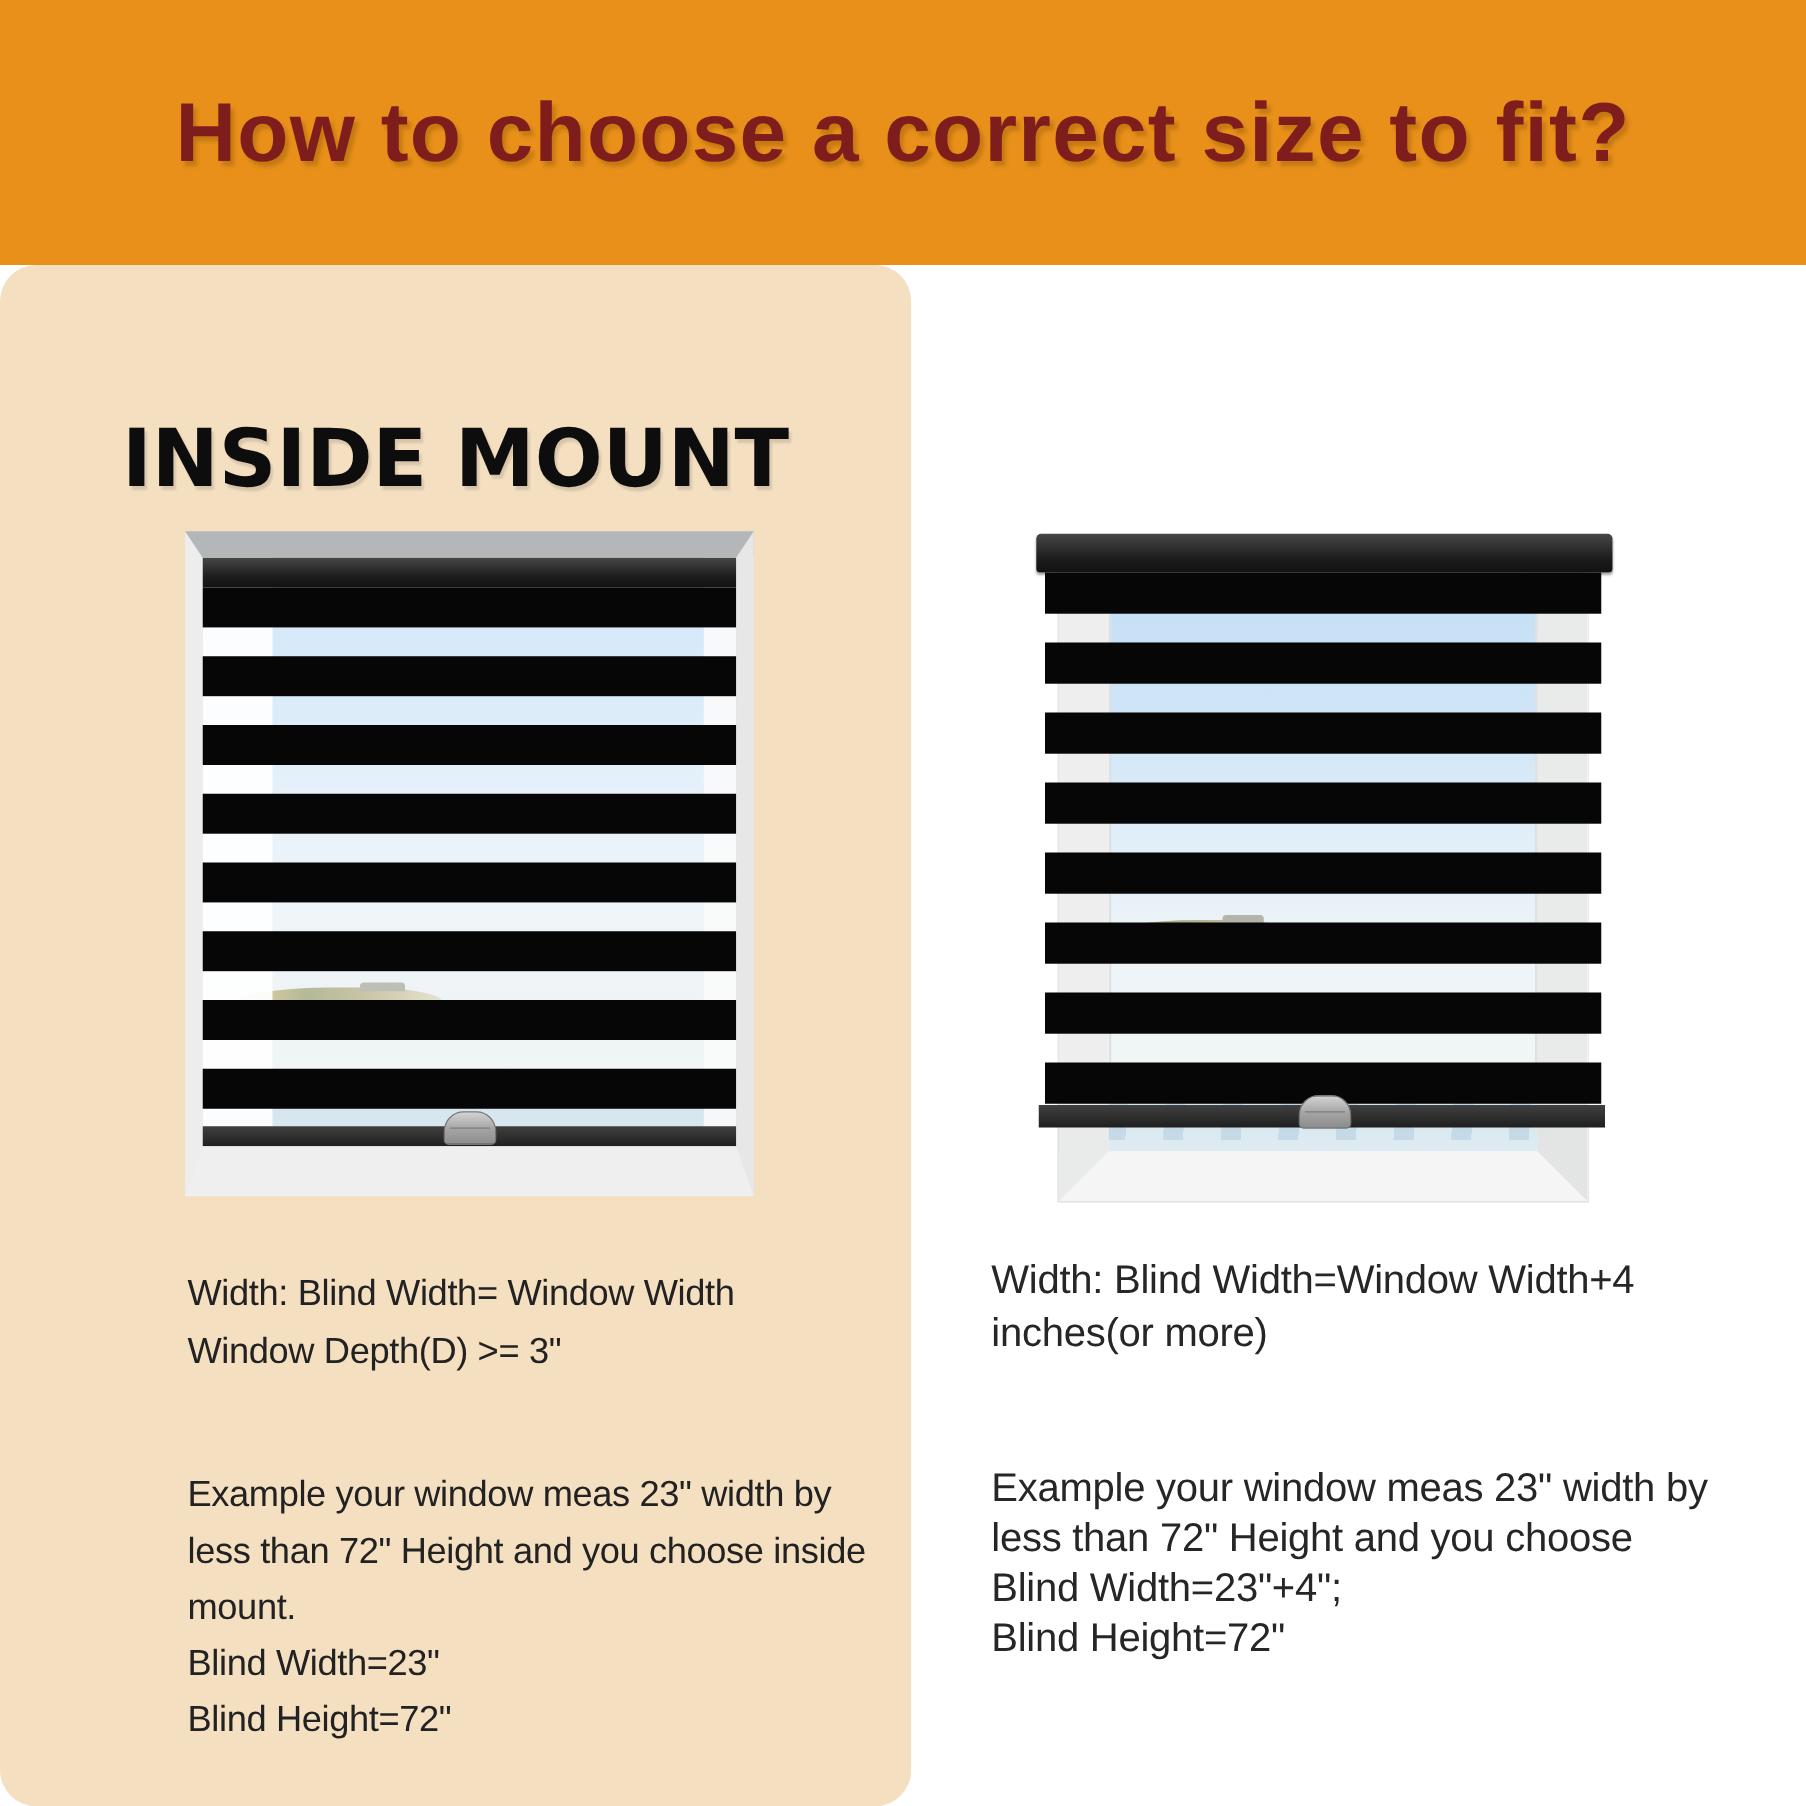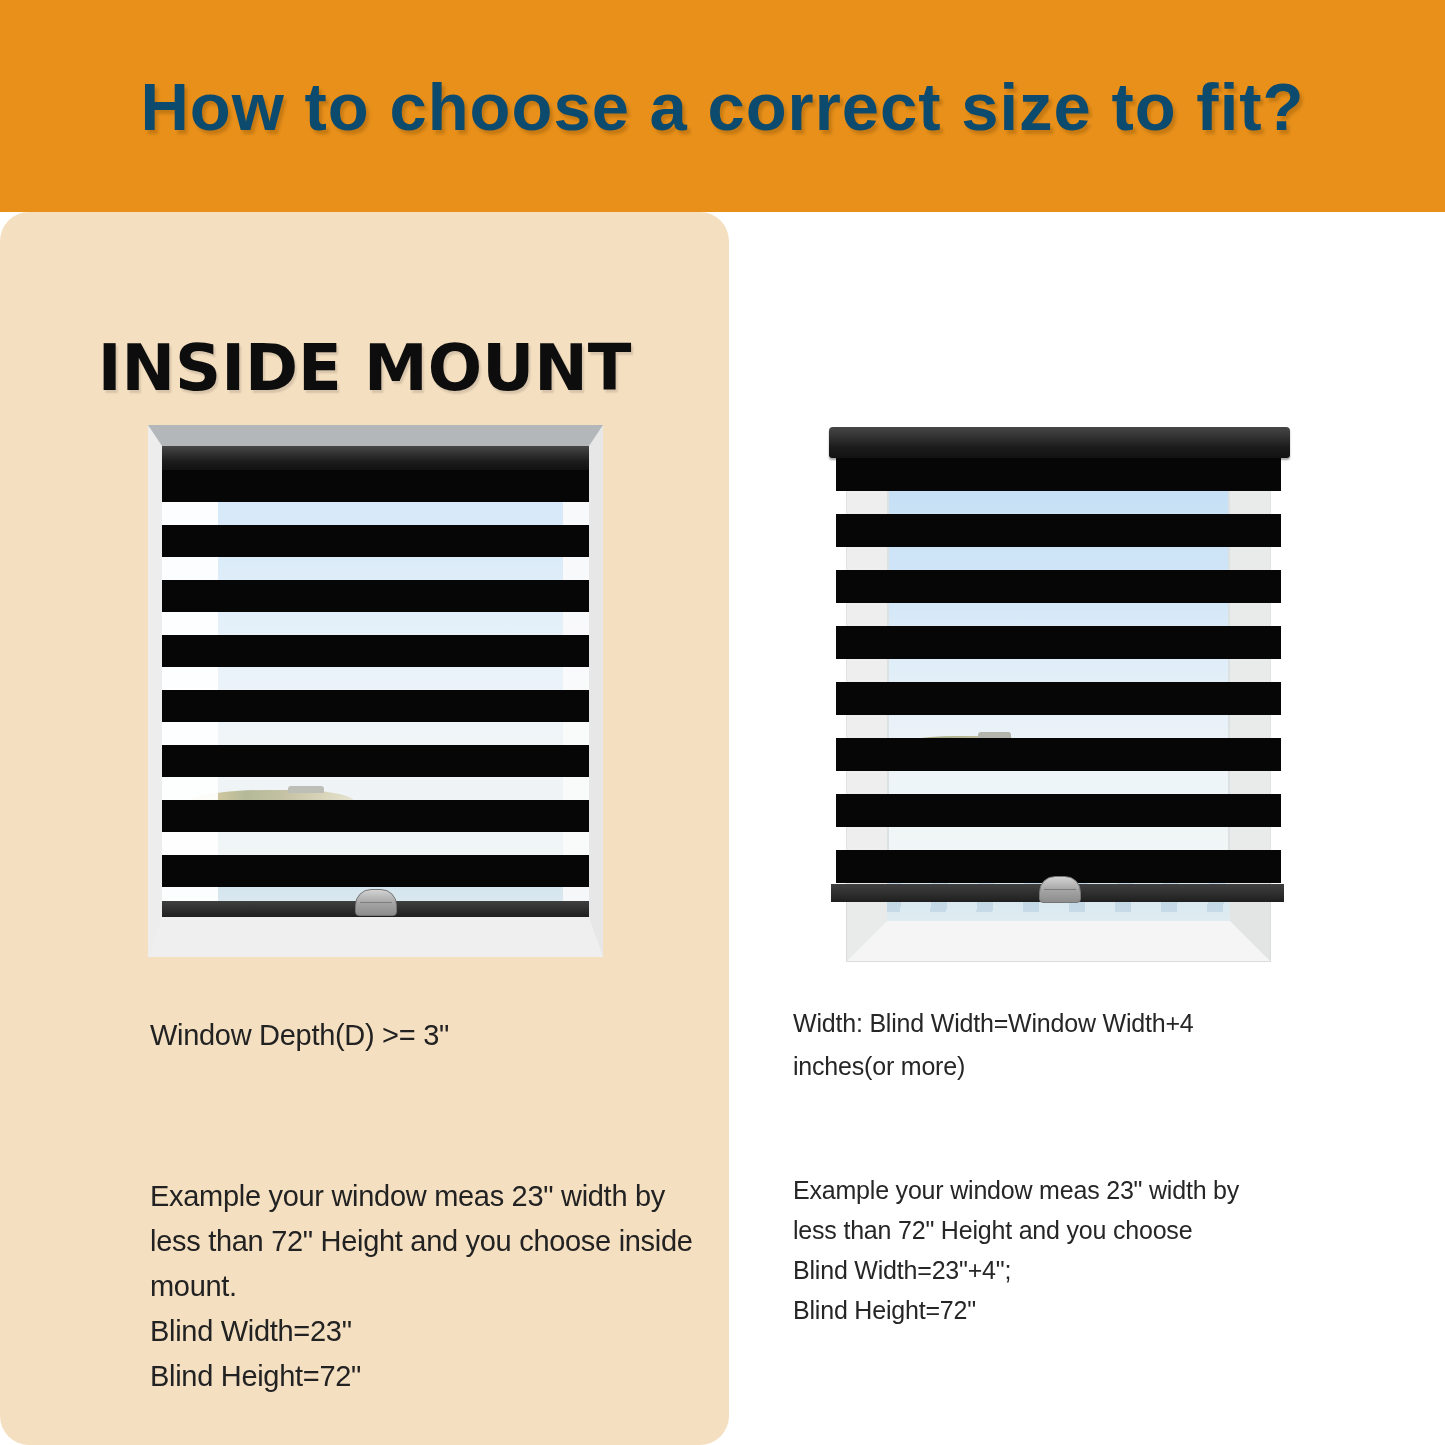--- a/index.html
+++ b/index.html
@@ -77,35 +77,35 @@
   .illus-out .bottomrail{left:1px;right:6px;top:457px;height:18px;}
   .illus-out .pulltab{top:449px;}
   .illus-out .island{left:0;top:59%;width:44%;}
   .illus-out .sea{height:15%;}
 
   
   .textblock{position:absolute;white-space:nowrap;}
   .tb-in{color:#222;font-size:29px;letter-spacing:-.3px;}
   .tb-in .line{height:46px;line-height:46px;}
   .tb-in-example .line{height:45px;line-height:45px;}
-  .tb-out{color:#262626;font-size:25px;letter-spacing:-.2px;}
+  .tb-out{color:#262626;font-size:32px;letter-spacing:-.2px;}
   .tb-out .line{height:43px;line-height:43px;}
   .tb-out-example .line{height:40px;line-height:40px;}
   .spec-in{left:150px;top:800px;}
   .example-in{left:150px;top:962px;}
   .spec-out{left:64px;top:790px;}
   .example-out{left:64px;top:958px;}
 </style>
 </head>
 <body>
 
 <div class="page">
 
   <header class="banner" style="background: rgb(232, 144, 26);">
-    <div class="banner-title" style="color: #0c4a6e;">How to choose a correct size to fit?</div>
+    <div class="banner-title" style="color: #7f1d1d;">How to choose a correct size to fit?</div>
   </header>
 
   <section class="col col-inside" style="background: rgb(244, 223, 193);">
     <h2 class="mount-heading">INSIDE MOUNT</h2>
 
     <div class="illus-in">
       <div class="frame-in">
         <div class="opening">
           <div class="glass-in">
             <div class="island"></div>
@@ -131,20 +131,21 @@
               <div class="sg"></div>
               <div class="sb"></div>
             </div>
           <div class="bottomrail"></div>
           <div class="pulltab"></div>
         </div>
       </div>
     </div>
 
     <div class="textblock tb-in spec-in">
+      <div class="line">Width: Blind Width= Window Width</div>
       <div class="line">Window Depth(D) &gt;= 3"</div>
     </div>
 
     <div class="textblock tb-in tb-in-example example-in">
       <div class="line">Example your window meas 23" width by</div>
       <div class="line">less than 72" Height and you choose inside</div>
       <div class="line">mount.</div>
       <div class="line">Blind Width=23"</div>
       <div class="line">Blind Height=72"</div>
     </div>

